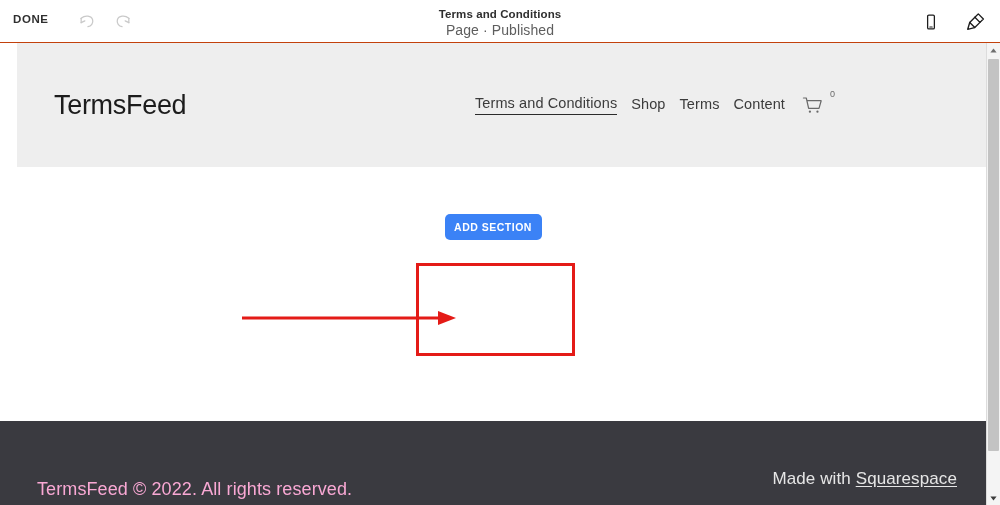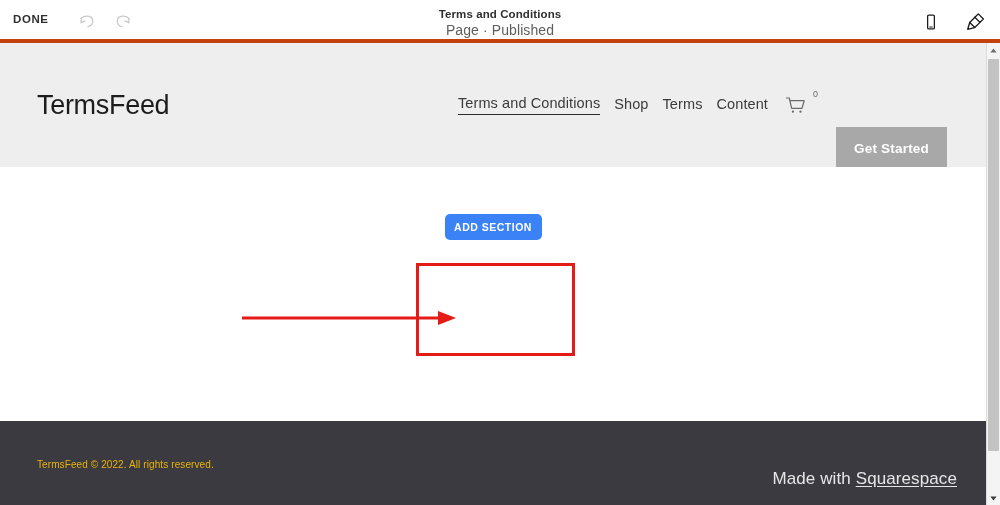--- a/index.html
+++ b/index.html
@@ -19,21 +19,21 @@
     background: #ffffff;
   }
 
   
   .editor-bar {
     position: absolute;
     top: 0; left: 0;
     width: 1000px;
     height: 43px;
     background: #ffffff;
-    border-bottom: 4px solid #c2410c;
+    border-bottom: 1px solid #c2410c;
     display: flex;
     align-items: center;
   }
 
   .done-button {
     position: absolute;
     left: 13px;
     top: 13px;
     font-size: 11.5px;
     letter-spacing: 0.6px;
@@ -104,20 +104,21 @@
     overflow: hidden;
   }
 
   
   .site-header {
     position: relative;
     height: 124px;
     background: #eeeeee;
     display: flex;
     align-items: center;
+    margin-left: 17px;
   }
 
   .site-logo {
     position: absolute;
     left: 37px;
     top: 50%;
     transform: translateY(-50%);
     font-size: 27px;
     font-weight: 400;
     color: #1c1c1c;
@@ -224,23 +225,23 @@
 
   
   .site-footer {
     position: relative;
     height: 84px;
     background: #3a3a40;
   }
   .footer-copy {
     position: absolute;
     left: 37px;
-    top: 38px;
-    font-size: 10px;
-    color: #eab308;
+    top: 58px;
+    font-size: 18px;
+    color: #f9a8d4;
     letter-spacing: 0.1px;
   }
   .footer-credit {
     position: absolute;
     right: 29px;
     top: 48px;
     font-size: 17px;
     color: #e6e6e6;
     letter-spacing: 0.1px;
     white-space: nowrap;
@@ -382,21 +383,20 @@
         <span class="cart-icon">
           <svg width="22" height="20" viewBox="0 0 24 22" fill="none" stroke="#6a6a6a" stroke-width="1.35" stroke-linecap="round" stroke-linejoin="round">
             <path d="M1.5 2.2 L4.6 2.2 L7.2 13.6 L18.6 13.6 L21 5.2 L5.3 5.2"></path>
             <circle cx="8.6" cy="17.3" r="1.25" fill="#6a6a6a" stroke="none"></circle>
             <circle cx="16.9" cy="17.3" r="1.25" fill="#6a6a6a" stroke="none"></circle>
           </svg>
         </span>
         <span class="cart-count">0</span>
       </div>
 
-      <div class="cta-button">Get Started</div>
     </div>
 
     <div class="site-body">
       <div class="add-content-block">
         <div class="add-section-button">ADD SECTION</div>
       </div>
     </div>
 
     <div class="site-footer">
       <div class="footer-copy">TermsFeed © 2022. All rights reserved.</div>

